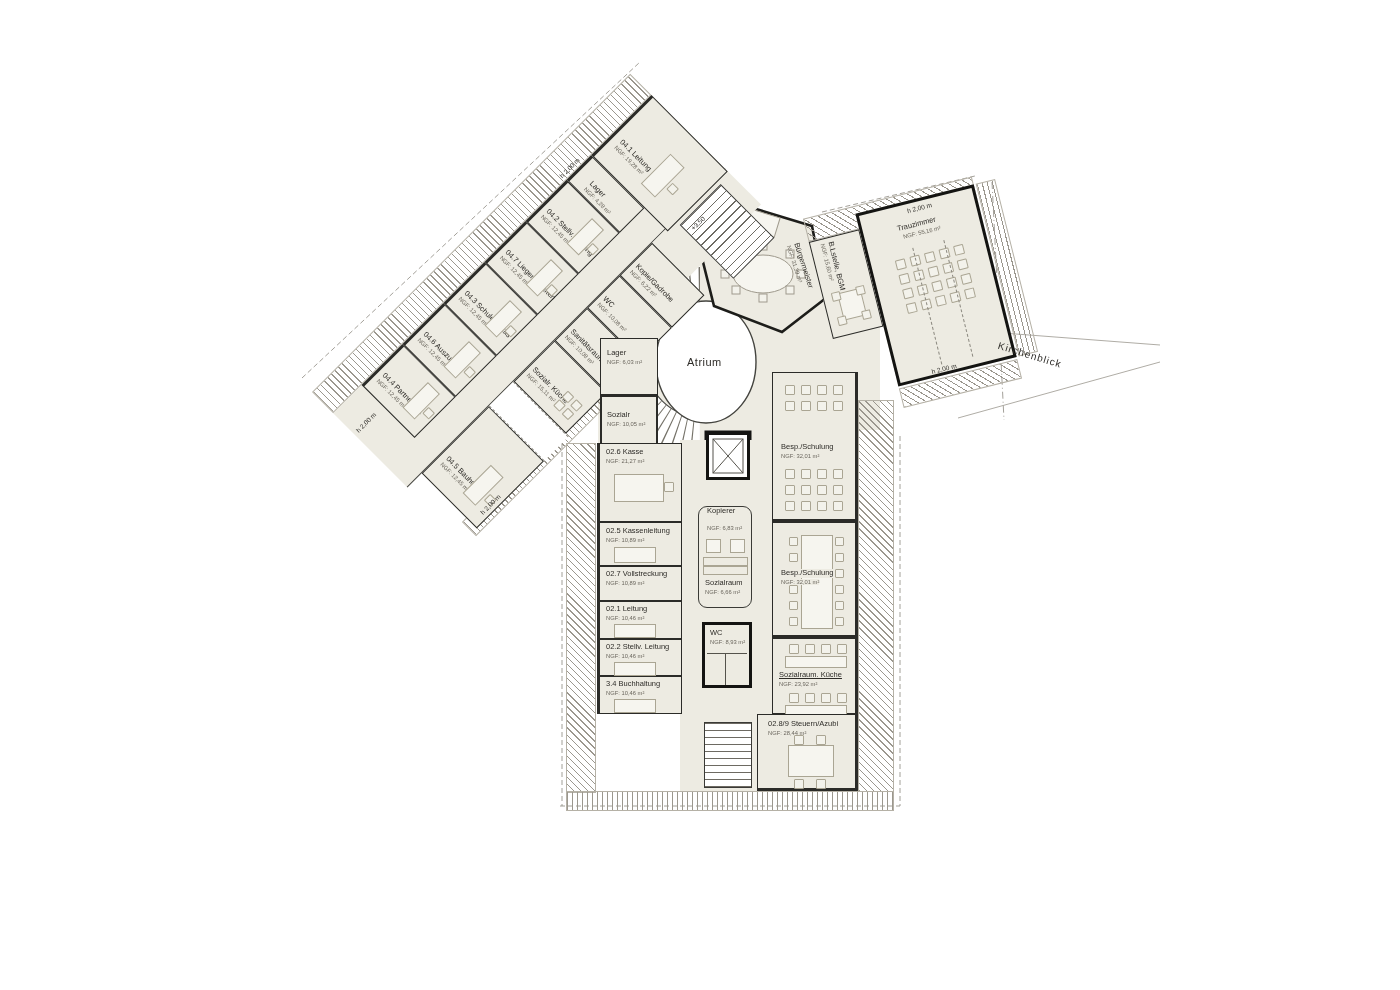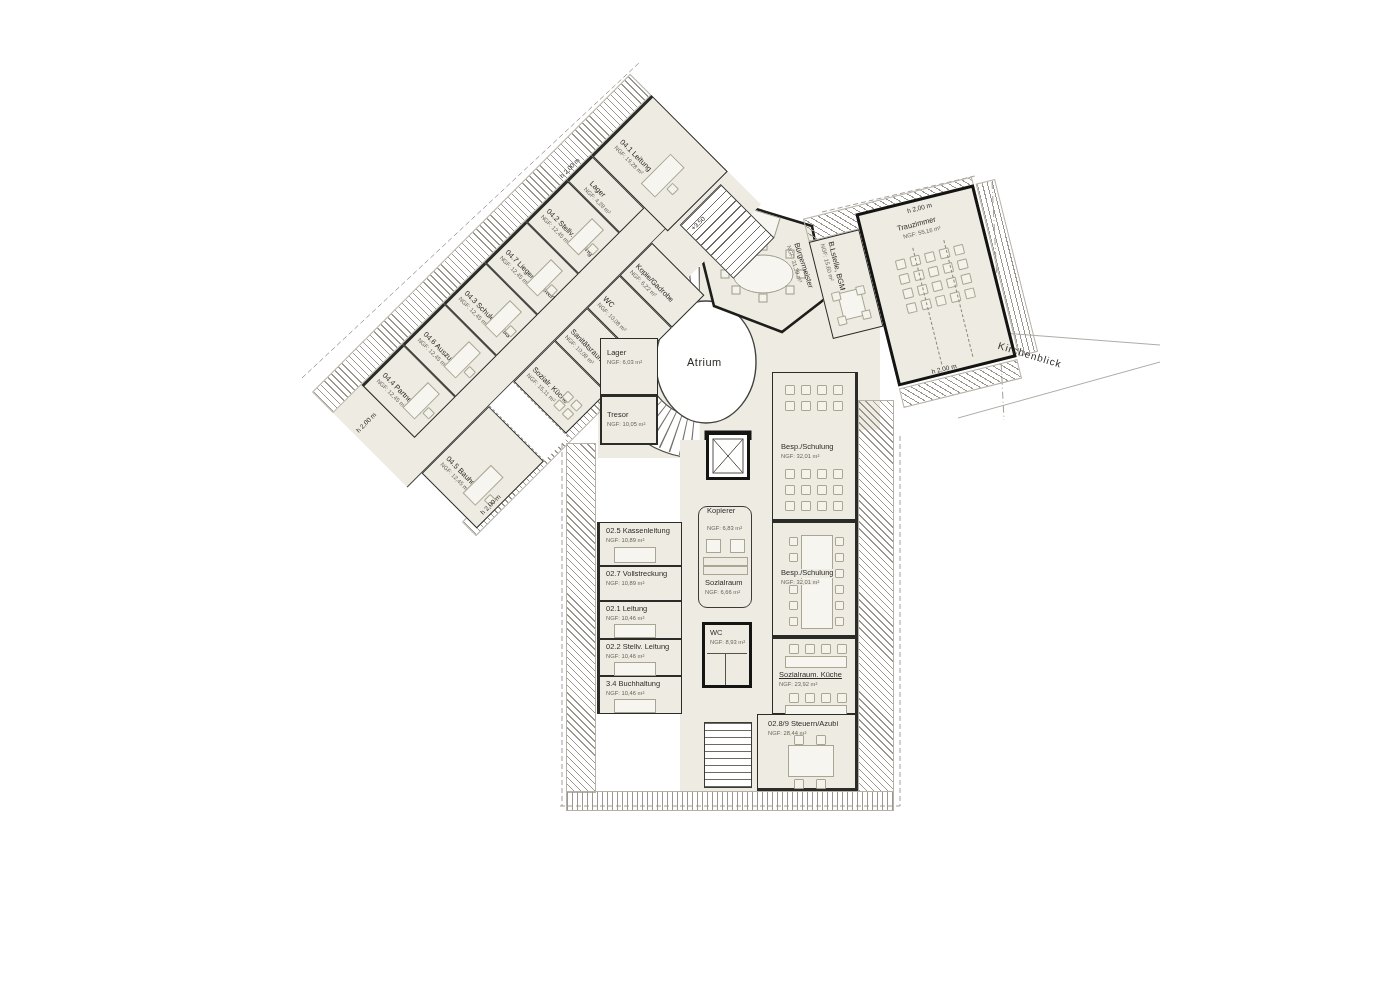--- a/index.html
+++ b/index.html
@@ -239,31 +239,37 @@
   <div class="abs" style="left:800px;top:242px;transform:rotate(72deg);transform-origin:0 0;z-index:4;">
     <div class="rname">Bürgermeister</div>
     <div class="rarea">NGF: 31,39 m²</div>
   </div>
 
   <div class="room" style="left:600px;top:338px;width:58px;height:57px;z-index:3;">
     <div class="rname" style="position:absolute;left:6px;top:10px;">Lager</div>
     <div class="rarea" style="position:absolute;left:6px;top:20px;">NGF: 6,03 m²</div>
   </div>
   <div class="room" style="left:600px;top:395px;width:58px;height:50px;z-index:3;border-width:2.4px;">
-    <div class="rname" style="position:absolute;left:5px;top:14px;">Tresor</div>
+    <div class="rname" style="position:absolute;left:5px;top:14px;">Sozialr</div>
     <div class="rarea" style="position:absolute;left:5px;top:24px;">NGF: 10,05 m²</div>
   </div>
   <div class="lbl" style="left:687px;top:356px;font-size:11px;letter-spacing:0.5px;z-index:4;">Atrium</div>
 
   <div class="hatch" style="left:566px;top:443px;width:30px;height:350px;z-index:3;"></div>
   <div class="hatch" style="left:858px;top:400px;width:36px;height:392px;z-index:3;"></div>
   <div class="hatch hatchV" style="left:566px;top:791px;width:328px;height:20px;z-index:3;"></div>
 
   <div class="abs beige" style="left:680px;top:440px;width:94px;height:351px;z-index:3;"></div>
 
+  <div class="room" style="left:597px;top:443px;width:85px;height:79px;border-left-width:3.5px;z-index:3;">
+    <div class="rname" style="position:absolute;left:6px;top:4px;">02.6 Kasse</div>
+    <div class="rarea" style="position:absolute;left:6px;top:14px;">NGF: 21,27 m²</div>
+    <div class="desk" style="left:14px;top:30px;width:48px;height:26px;"></div>
+    <div class="chair" style="left:64px;top:38px;width:8px;height:8px;"></div>
+  </div>
   <div class="room" style="left:597px;top:522px;width:85px;height:44px;border-left-width:3.5px;z-index:3;">
     <div class="rname" style="position:absolute;left:6px;top:4px;">02.5 Kassenleitung</div>
     <div class="rarea" style="position:absolute;left:6px;top:14px;">NGF: 10,89 m²</div>
     <div class="desk" style="left:14px;top:24px;width:40px;height:14px;"></div>
   </div>
   <div class="room" style="left:597px;top:566px;width:85px;height:35px;border-left-width:3.5px;z-index:3;">
     <div class="rname" style="position:absolute;left:6px;top:3px;">02.7 Vollstreckung</div>
     <div class="rarea" style="position:absolute;left:6px;top:13px;">NGF: 10,89 m²</div>
   </div>
   <div class="room" style="left:597px;top:601px;width:85px;height:38px;border-left-width:3.5px;z-index:3;">

